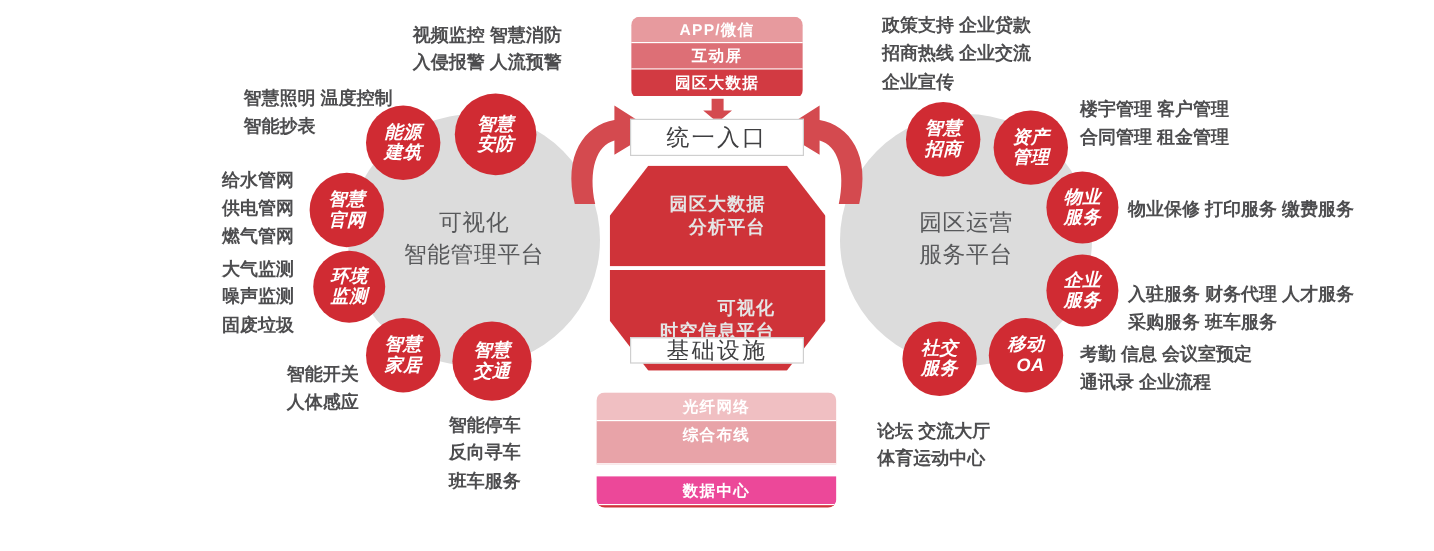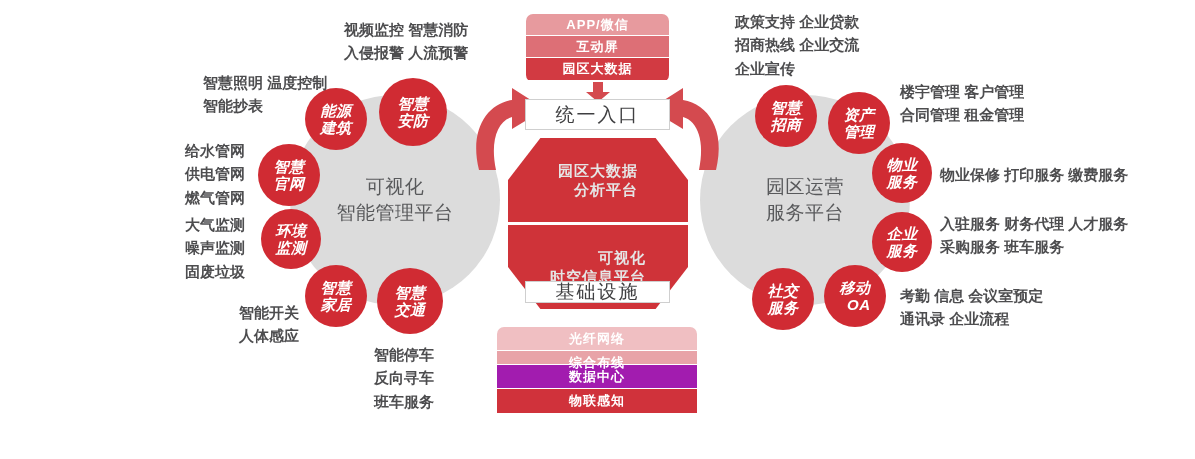--- a/index.html
+++ b/index.html
@@ -172,22 +172,22 @@
     <div class="hex hex-top">园区大数据
 分析平台</div>
     <div class="hex hex-bot">可视化
 时空信息平台</div>
   </div>
 
   <div class="whitebox" style="left:525px; top:281px; width:145px; height:22px;">基础设施</div>
 
   <div class="stack" style="left:497px; top:327px; width:200px; height:96px;">
     <div class="stack-row" style="background:#f0bfc2; height:24px; line-height:24px;">光纤网络</div>
-    <div class="stack-row" style="background:#e8a3a8; height:14px; line-height:24px;">综合布线</div>
-    <div class="stack-row" style="background:#a21caf; height:24px; line-height:24px;">数据中心</div>
+    <div class="stack-row" style="background:#e8a3a8; height:36px; line-height:24px;">综合布线</div>
+    <div class="stack-row" style="background:#ec4899; height:24px; line-height:24px;margin-top:10px;">数据中心</div>
     <div class="stack-row" style="background:#d0323b; height:24px; line-height:24px;">物联感知</div>
   </div>
 
   <div class="node" style="left:305px; top:88px; width:62px; height:62px;">能源
 建筑</div>
 
   <div class="node" style="left:379px; top:78px; width:68px; height:68px;">智慧
 安防</div>
 
   <div class="node" style="left:258px; top:144px; width:62px; height:62px;">智慧
@@ -243,20 +243,22 @@
 
   <div class="note" style="left:900px; top:80px;">楼宇管理 客户管理
 合同管理 租金管理</div>
 
   <div class="note" style="left:735px; top:10px;">政策支持 企业贷款
 招商热线 企业交流
 企业宣传</div>
 
   <div class="note" style="left:940px; top:163px;">物业保修 打印服务 缴费服务</div>
 
-  <div class="note" style="left:940px; top:212px;">入驻服务 财务代理 人才服务
+  <div class="note" style="left:940px; top:234px;">入驻服务 财务代理 人才服务
 采购服务 班车服务</div>
 
   <div class="note" style="left:900px; top:284px;">考勤 信息 会议室预定
 通讯录 企业流程</div>
 
+  <div class="note" style="left:731px; top:348px;">论坛  交流大厅
+体育运动中心</div>
 
 </div>
 
 </body></html>

